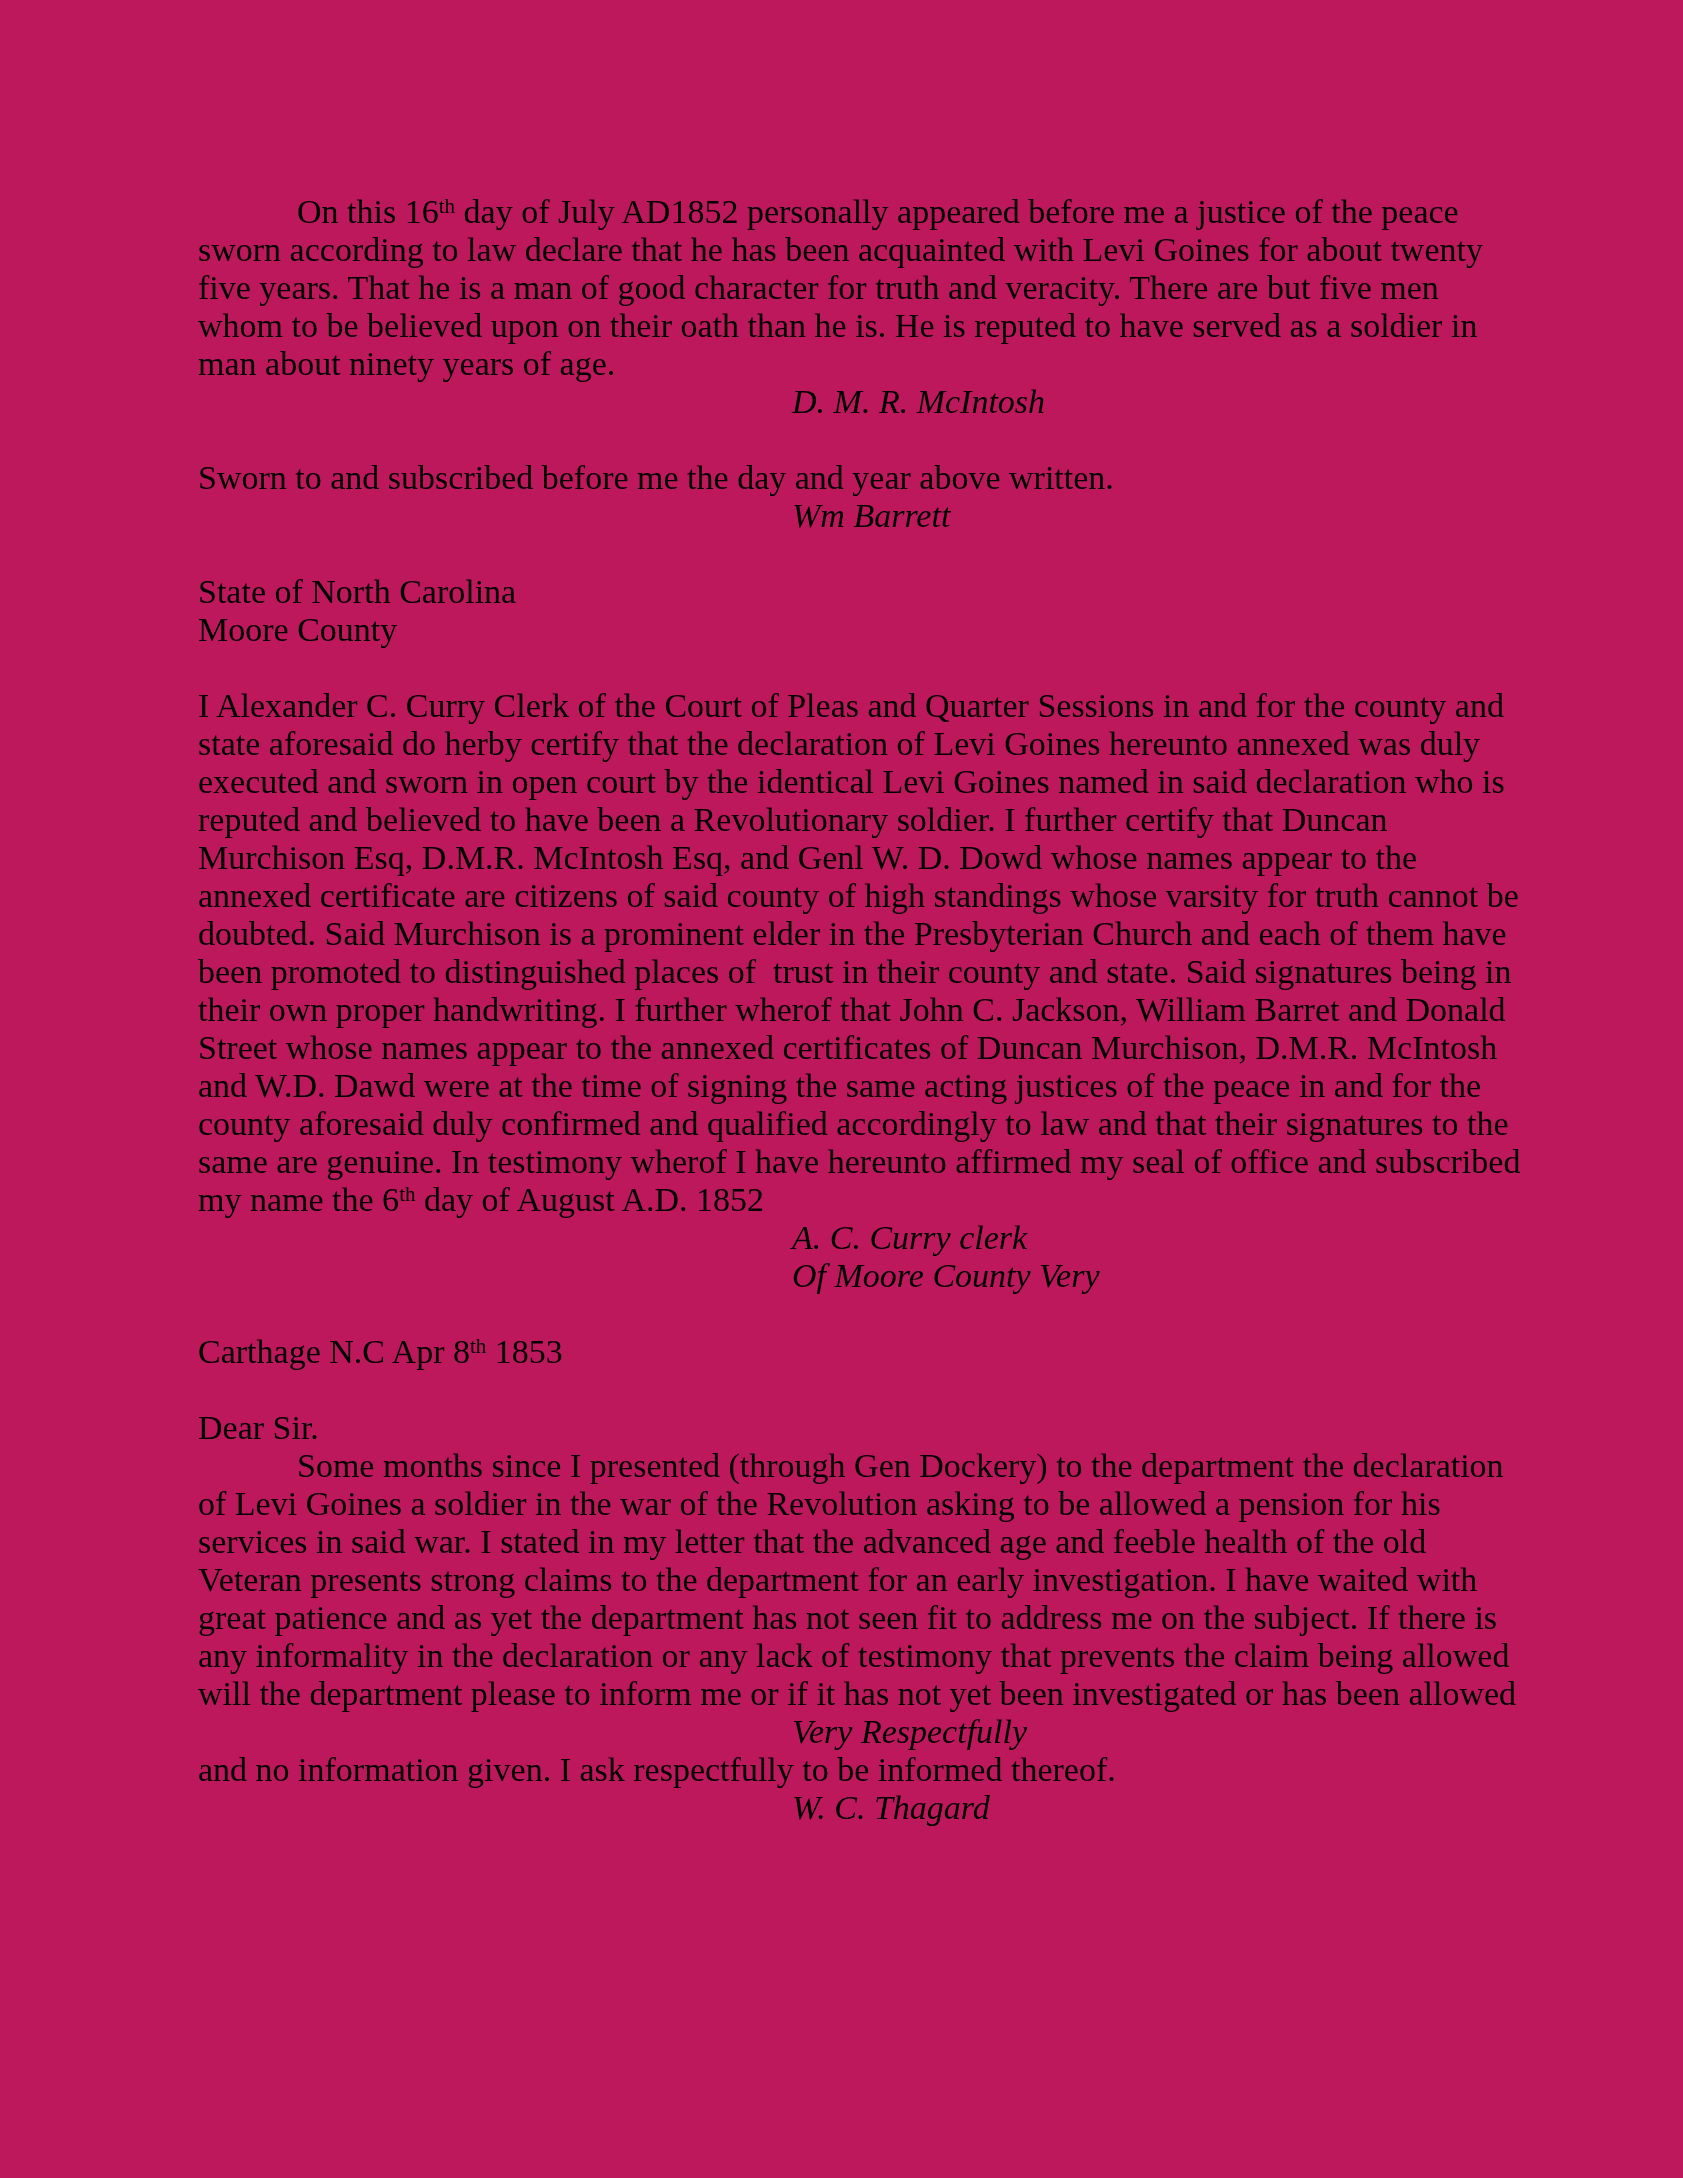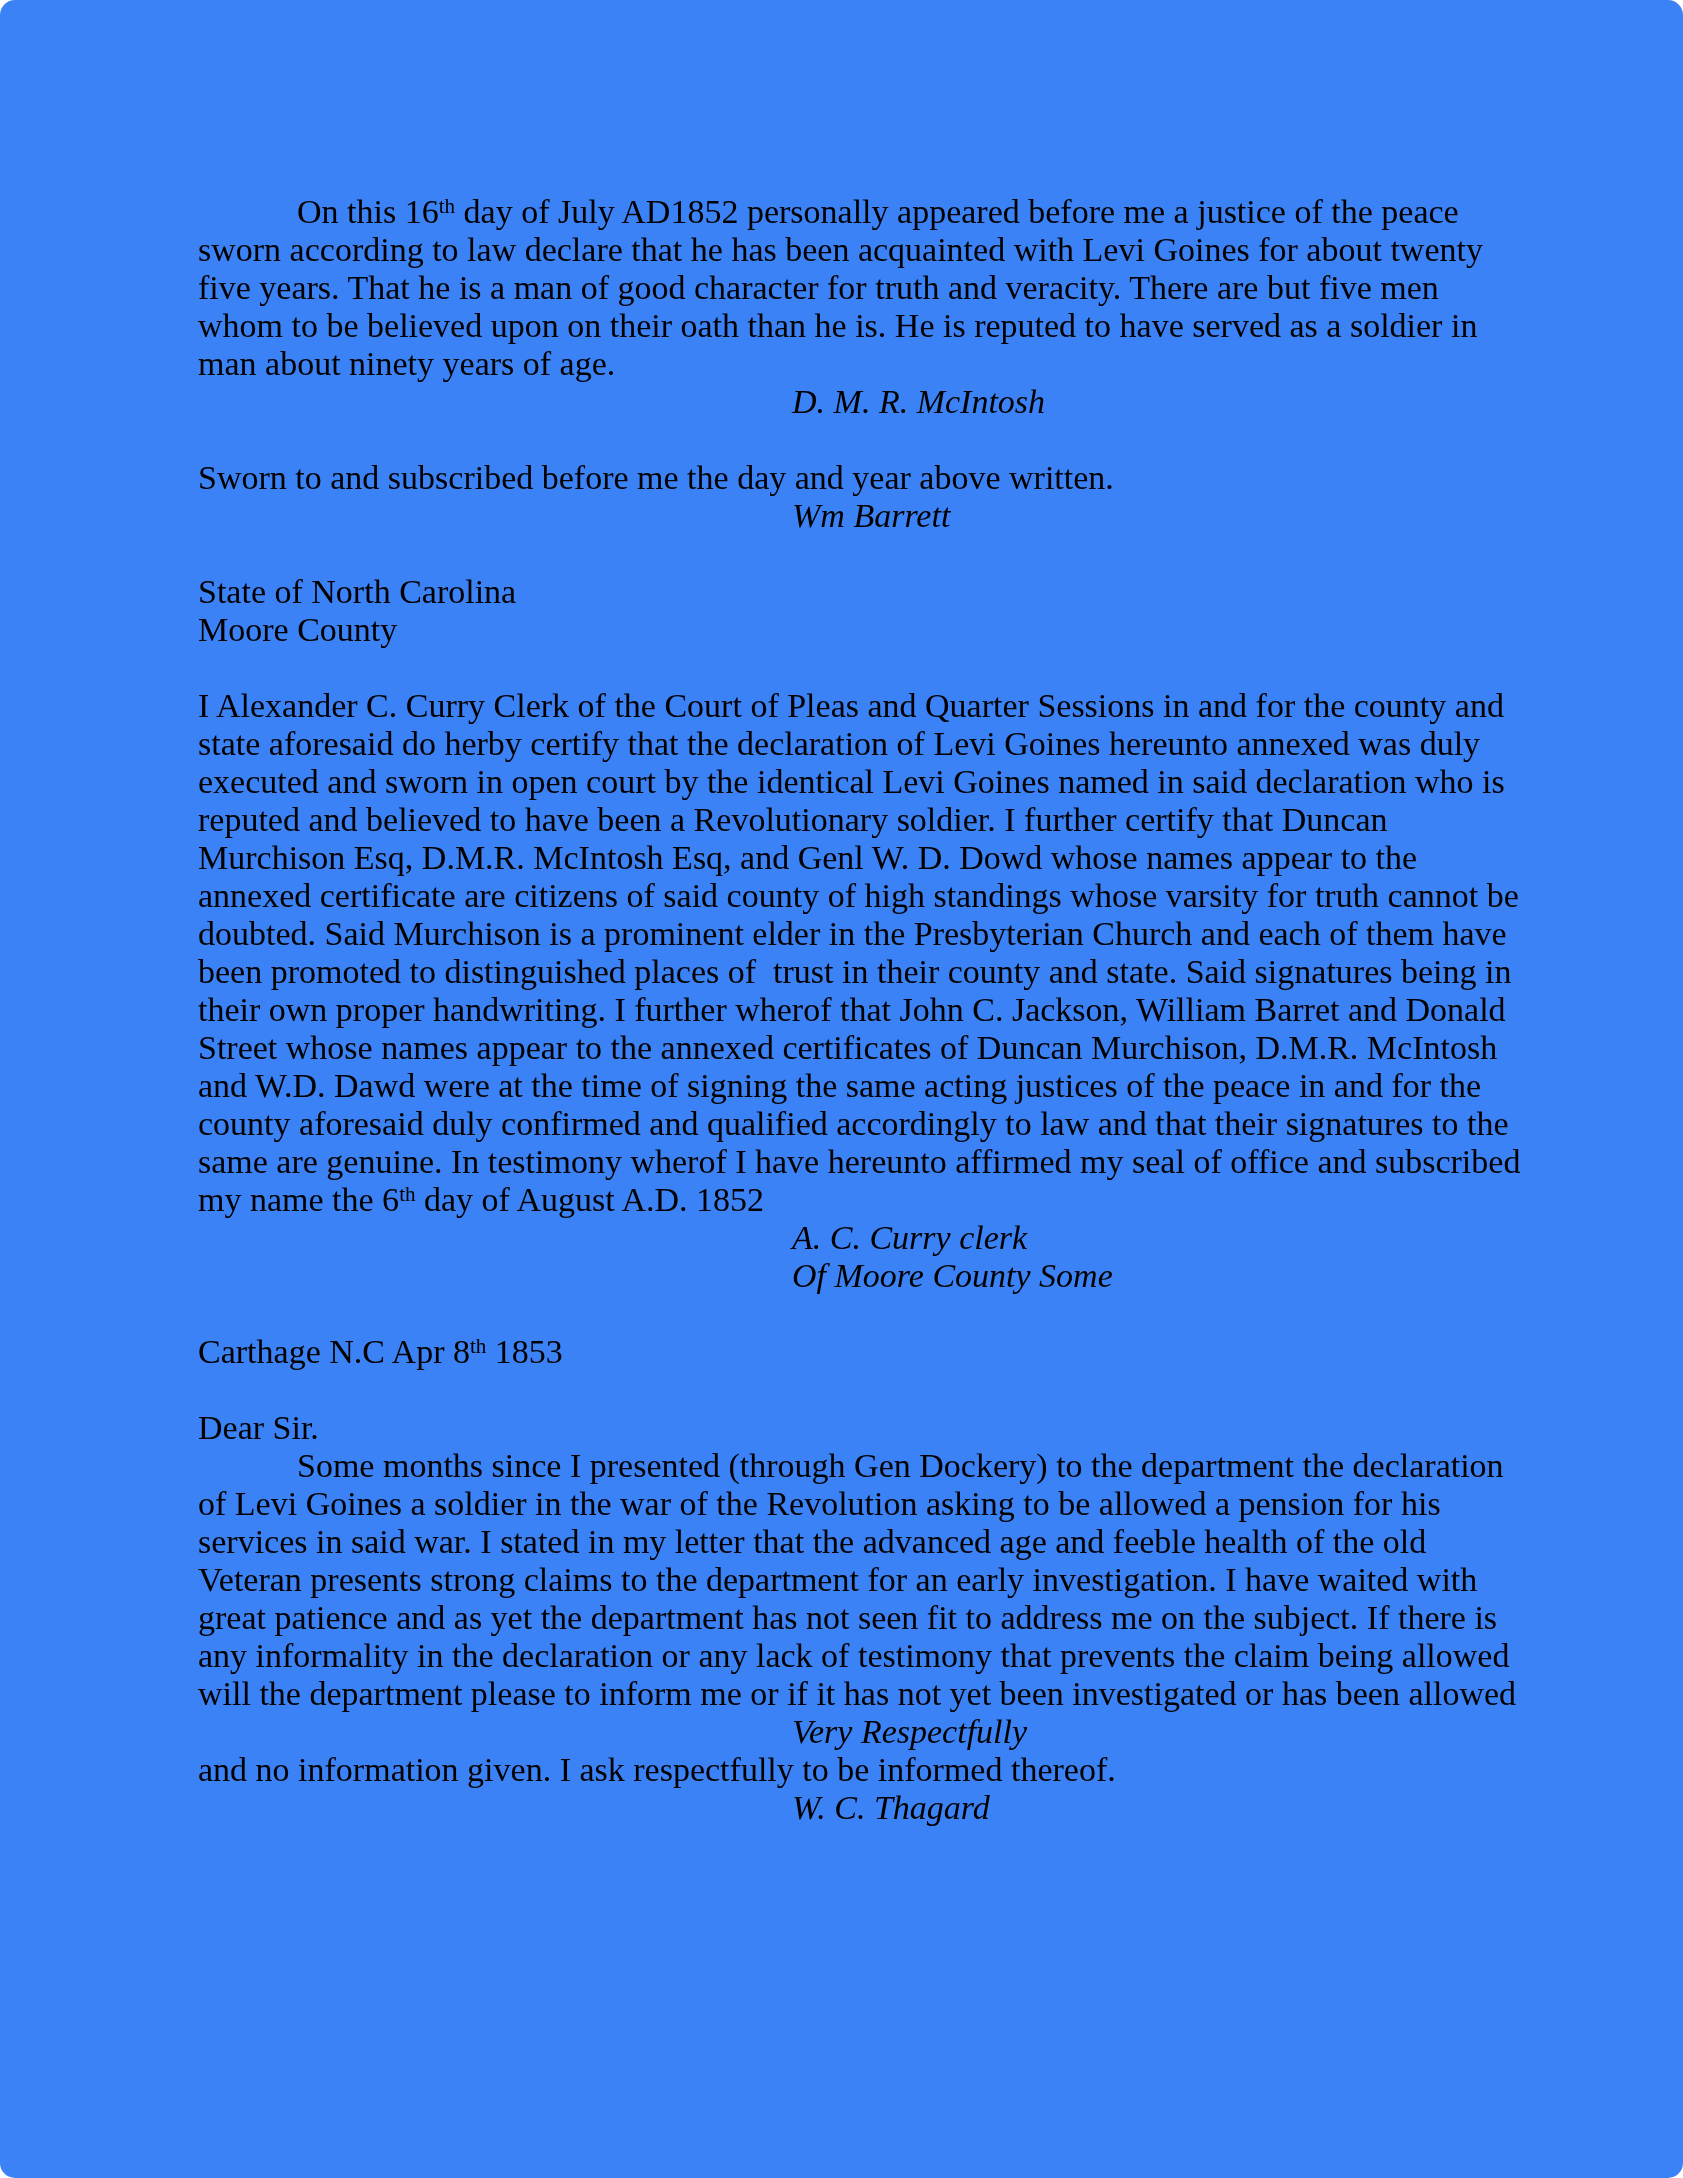--- a/index.html
+++ b/index.html
@@ -1,26 +1,25 @@
 <!DOCTYPE html>
 <html><head>
 <meta charset="utf-8">
 <style>
   html, body { margin: 0; padding: 0; background: #ffffff; }
   .page {
     position: relative;
     width: 1683px;
     height: 2178px;
-    background: #3b82f6;
+    background: #be185d;
     color: #000000;
     font-family: "Liberation Serif", "DejaVu Serif", serif;
     font-size: 34px;
     line-height: 38px;
     overflow: hidden;
-    border-radius: 15px;
   }
   .content {
     position: absolute;
     left: 198px;
     top: 193px;
     width: 1386px;
   }
   .line { white-space: pre; height: 38px; }
   .blank { height: 38px; }
   .indent { padding-left: 99px; }
@@ -60,21 +59,21 @@
     <div class="line">annexed certificate are citizens of said county of high standings whose varsity for truth cannot be</div>
     <div class="line">doubted. Said Murchison is a prominent elder in the Presbyterian Church and each of them have</div>
     <div class="line">been promoted to distinguished places of  trust in their county and state. Said signatures being in</div>
     <div class="line">their own proper handwriting. I further wherof that John C. Jackson, William Barret and Donald</div>
     <div class="line">Street whose names appear to the annexed certificates of Duncan Murchison, D.M.R. McIntosh</div>
     <div class="line">and W.D. Dawd were at the time of signing the same acting justices of the peace in and for the</div>
     <div class="line">county aforesaid duly confirmed and qualified accordingly to law and that their signatures to the</div>
     <div class="line">same are genuine. In testimony wherof I have hereunto affirmed my seal of office and subscribed</div>
     <div class="line"><span>my name the 6</span><span class="sup">th</span><span> day of August A.D. 1852</span></div>
     <div class="line tab">A. C. Curry clerk</div>
-    <div class="line tab">Of Moore County Some</div>
+    <div class="line tab">Of Moore County Very</div>
 
     <div class="line blank"></div>
 
     <div class="line"><span>Carthage N.C Apr 8</span><span class="sup">th</span><span> 1853</span></div>
 
     <div class="line blank"></div>
 
     <div class="line">Dear Sir.</div>
     <div class="line indent">Some months since I presented (through Gen Dockery) to the department the declaration</div>
     <div class="line">of Levi Goines a soldier in the war of the Revolution asking to be allowed a pension for his</div>

